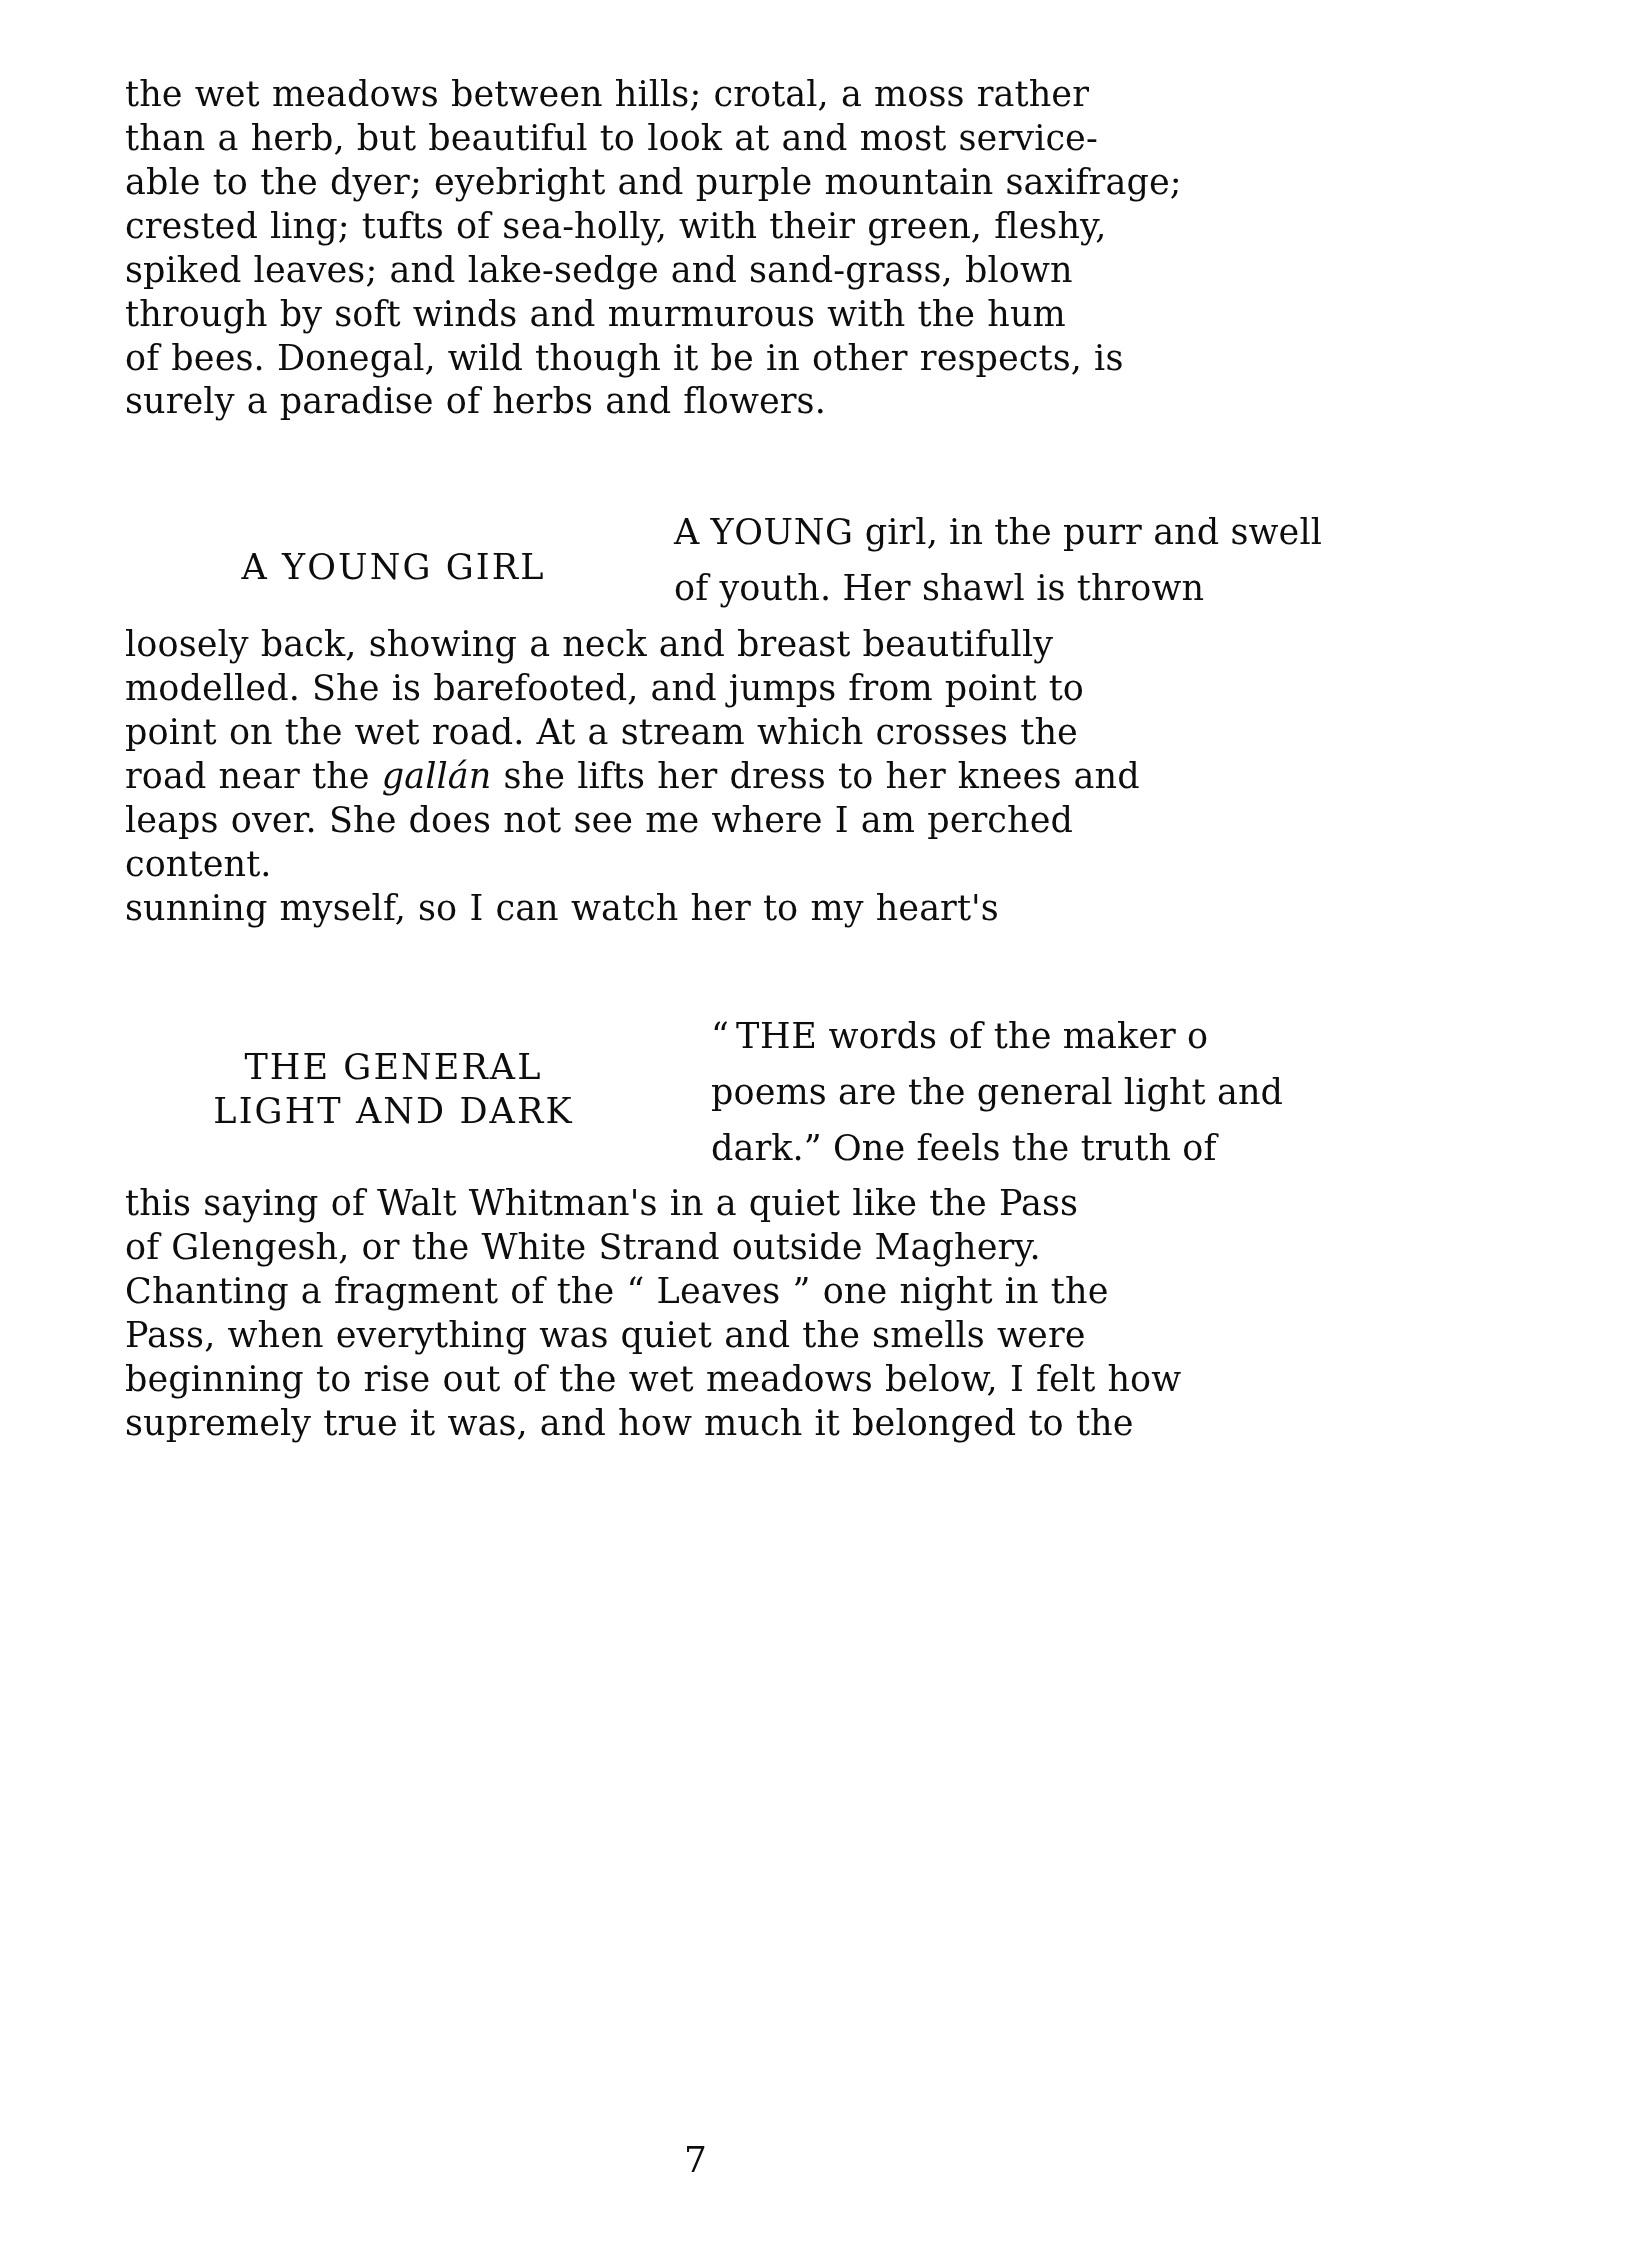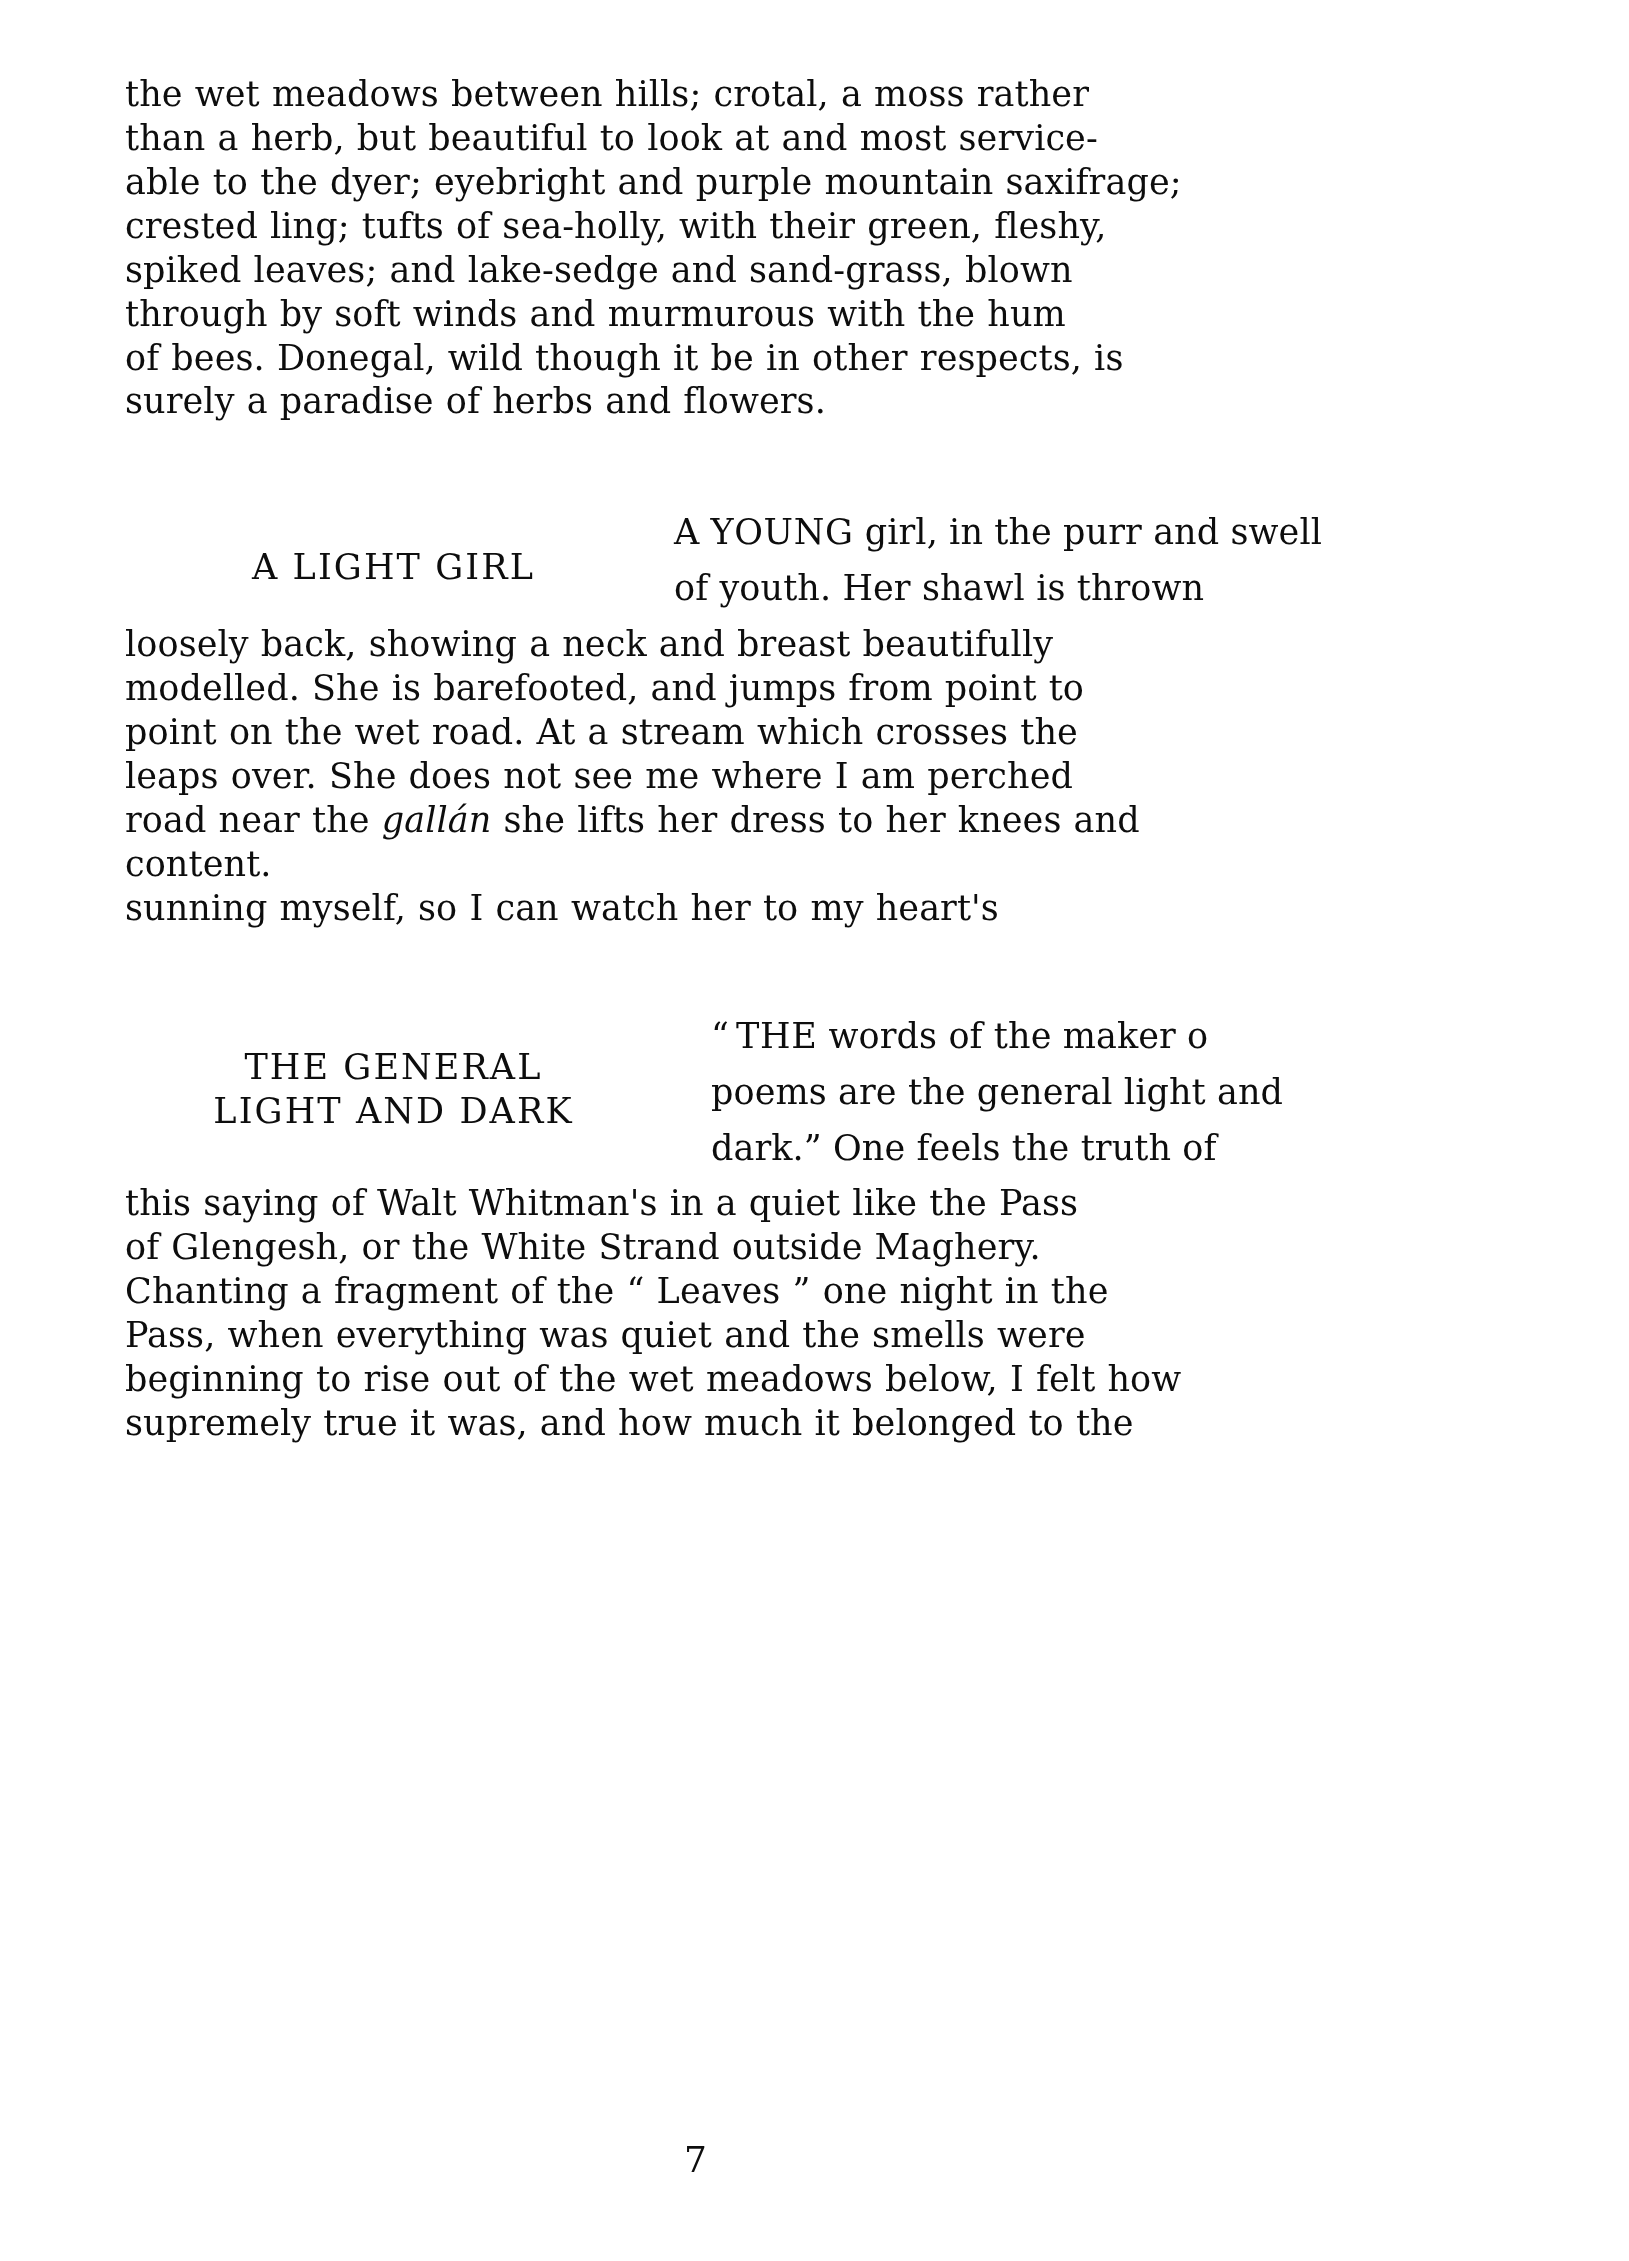--- a/index.html
+++ b/index.html
@@ -92,30 +92,30 @@
       <p class="body-text">crested ling; tufts of sea-holly, with their green, fleshy,</p>
       <p class="body-text">spiked leaves; and lake-sedge and sand-grass, blown</p>
       <p class="body-text">through by soft winds and murmurous with the hum</p>
       <p class="body-text">of bees.   Donegal, wild though it be in other respects, is</p>
       <p class="body-text last-line">surely a paradise of herbs and flowers.</p>
     </div>
 
     <div class="para-gap"></div>
 
     <div class="section">
-      <div class="sidehead one-line">A LIGHT GIRL</div>
+      <div class="sidehead one-line">A YOUNG GIRL</div>
       <div class="first-lines">
         <p class="indent-1">A <span class="smallcaps">YOUNG</span> girl, in the purr and swell</p>
         <p class="indent-1">of youth.   Her shawl is thrown</p>
       </div>
       <p class="body-text">loosely back, showing a neck and breast beautifully</p>
       <p class="body-text">modelled.   She is barefooted, and jumps from point to</p>
       <p class="body-text">point on the wet road.   At a stream which crosses the</p>
+      <p class="body-text">road near the <span class="italic">gallán</span> she lifts her dress to her knees and</p>
       <p class="body-text">leaps over.   She does not see me where I am perched</p>
-      <p class="body-text">road near the <span class="italic">gallán</span> she lifts her dress to her knees and</p>
       <p class="body-text last-line">content.</p>
       <p class="body-text">sunning myself, so I can watch her to my heart's</p>
     </div>
 
     <div class="para-gap-sm"></div>
 
     <div class="section">
       <div class="sidehead two-line">
         <div>THE GENERAL</div>
         <div>LIGHT AND DARK</div>

